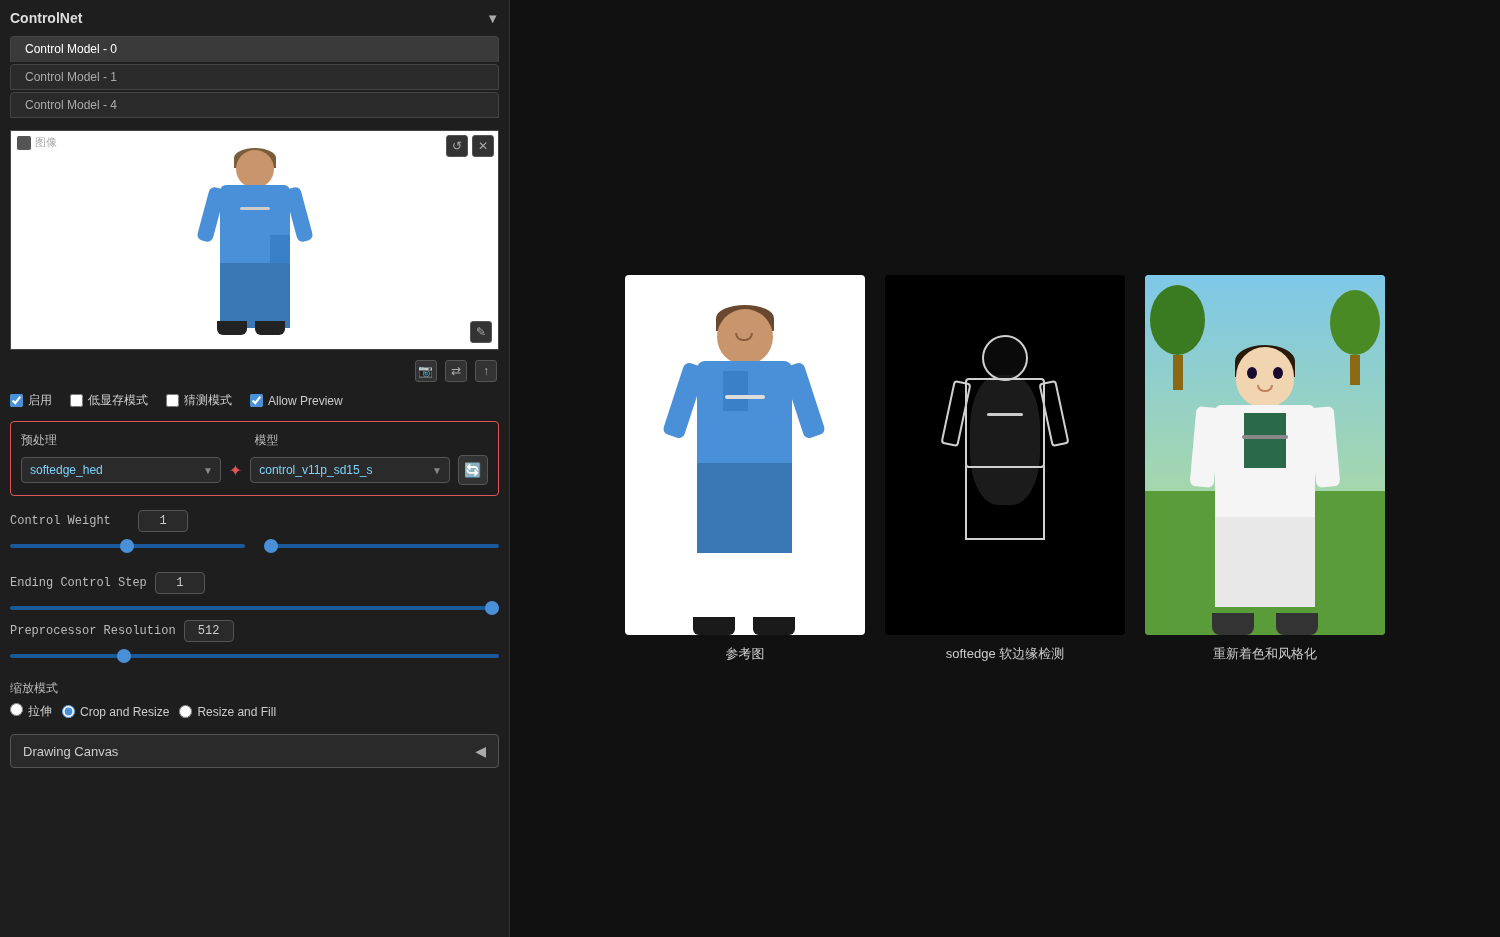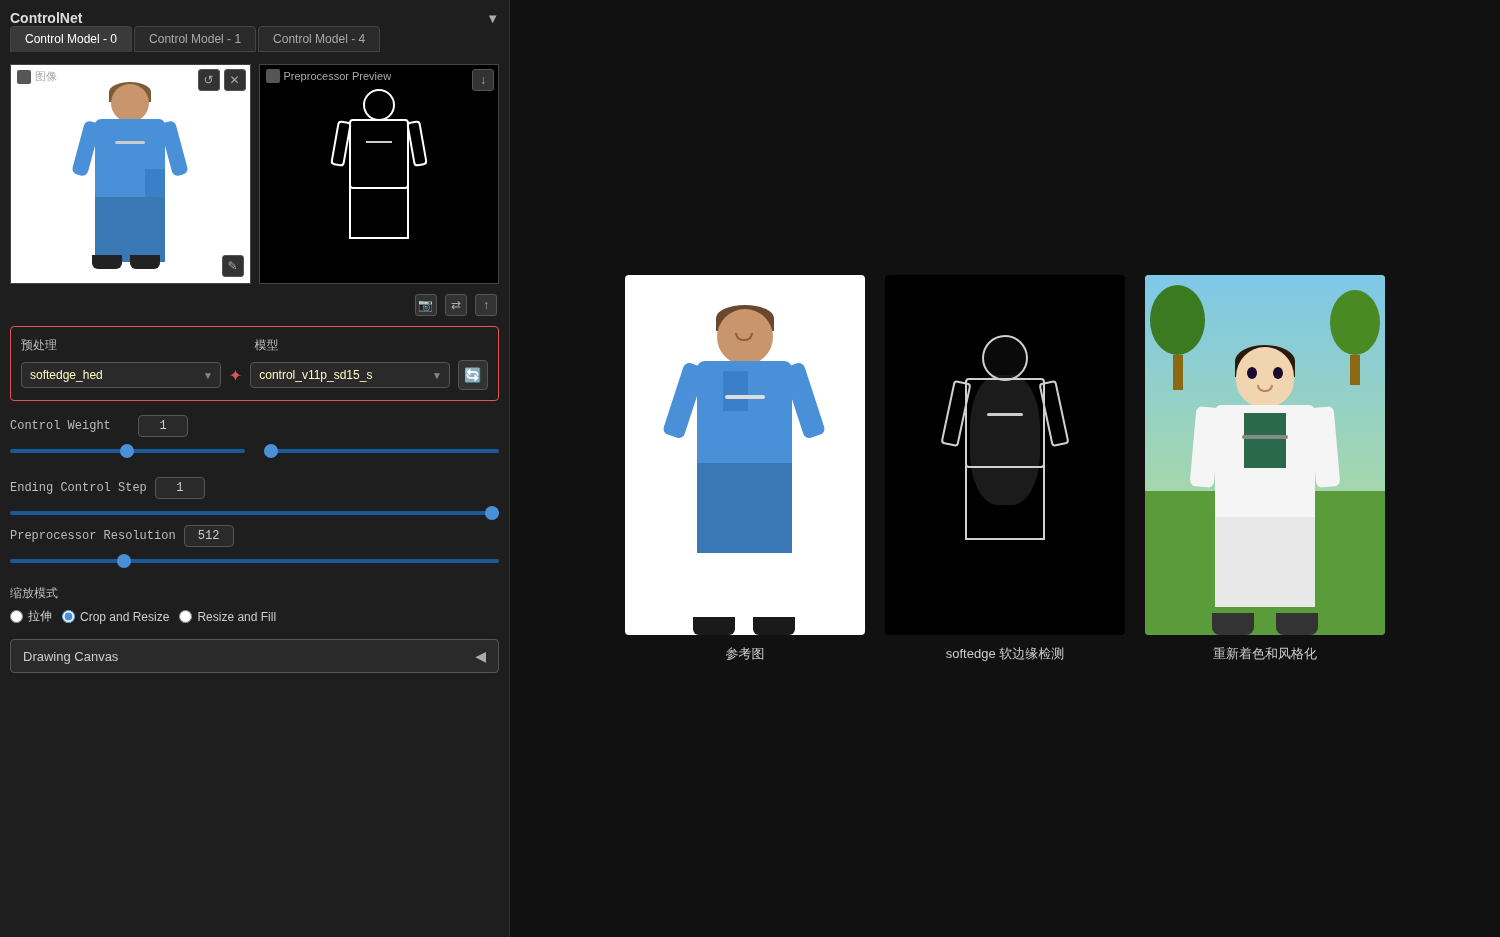--- a/index.html
+++ b/index.html
@@ -32,36 +32,38 @@
       align-items: center;
       justify-content: center;
       padding: 30px;
     }
 
     
     .controlnet-header {
       display: flex;
       justify-content: space-between;
       align-items: center;
+      margin-bottom: 10px;
     }
     .controlnet-title {
       color: #ddd;
       font-size: 14px;
       font-weight: bold;
     }
     .collapse-icon {
       color: #aaa;
       cursor: pointer;
     }
 
     
     .tabs {
       display: flex;
       gap: 2px;
       margin-bottom: 12px;
+      flex-direction: column;
     }
     .tab {
       padding: 5px 14px;
       background: #2a2a2a;
       border: 1px solid #444;
       border-radius: 4px 4px 0 0;
       cursor: pointer;
       color: #aaa;
       font-size: 12px;
     }
@@ -359,21 +361,21 @@
       align-items: center;
     }
     .select-wrapper {
       position: relative;
       flex: 1;
     }
     .select-wrapper select {
       width: 100%;
       background: #2a2a2a;
       border: 1px solid #555;
-      color: #fef9c3;
+      color: #7dd3fc;
       padding: 5px 8px;
       border-radius: 4px;
       font-size: 12px;
       appearance: none;
       cursor: pointer;
     }
     .select-arrow {
       position: absolute;
       right: 8px;
       top: 50%;
@@ -458,21 +460,21 @@
       font-size: 12px;
       margin-bottom: 6px;
     }
     .zoom-options {
       display: flex;
       gap: 10px;
       align-items: center;
     }
     .radio-option {
       display: flex;
-      align-items: center;
+      align-items: flex-start;
       gap: 5px;
       cursor: pointer;
     }
     .radio-option input[type="radio"] {
       accent-color: #4a90d9;
     }
     .radio-label {
       color: #ccc;
       font-size: 12px;
     }
@@ -602,48 +604,46 @@
             <div class="nurse-shoes"></div>
             <div class="nurse-shoes-r"></div>
           </div>
         </div>
 
         <div style="position:absolute;bottom:6px;right:6px;">
           <div class="icon-btn">✎</div>
         </div>
       </div>
 
-      <div class="image-box">
-        <div class="image-box-label">
-          <span class="icon-small"></span>
-          <span>Preprocessor Preview</span>
-        </div>
-        <div class="image-box-controls">
-          <div class="icon-btn">↓</div>
-        </div>
-
-        <div class="sketch-bg-black">
-          <div class="sketch-nurse">
-            <div class="sketch-head"></div>
-            <div class="sketch-body"></div>
-            <div class="sketch-arm-l"></div>
-            <div class="sketch-arm-r"></div>
-            <div class="sketch-steth"></div>
-            <div class="sketch-pants"></div>
-          </div>
-        </div>
-      </div>
     </div>
 
     <div class="action-row">
       <div class="icon-btn">📷</div>
       <div class="icon-btn">⇄</div>
       <div class="icon-btn">↑</div>
     </div>
 
+    <div class="checkbox-row">
+      <label class="checkbox-item">
+        <input type="checkbox" checked="" style="">
+        <span class="checkbox-label">启用</span>
+      </label>
+      <label class="checkbox-item">
+        <input type="checkbox" style="">
+        <span class="checkbox-label">低显存模式</span>
+      </label>
+      <label class="checkbox-item">
+        <input type="checkbox" style="">
+        <span class="checkbox-label">猜测模式</span>
+      </label>
+      <label class="checkbox-item">
+        <input type="checkbox" checked="" style="">
+        <span class="checkbox-label">Allow Preview</span>
+      </label>
+    </div>
 
     <div class="model-section">
       <div class="model-row-labels">
         <span class="model-label">预处理</span>
         <span class="model-label">模型</span>
       </div>
       <div class="model-controls">
         <div class="select-wrapper">
           <select>
             <option>softedge_hed</option>

